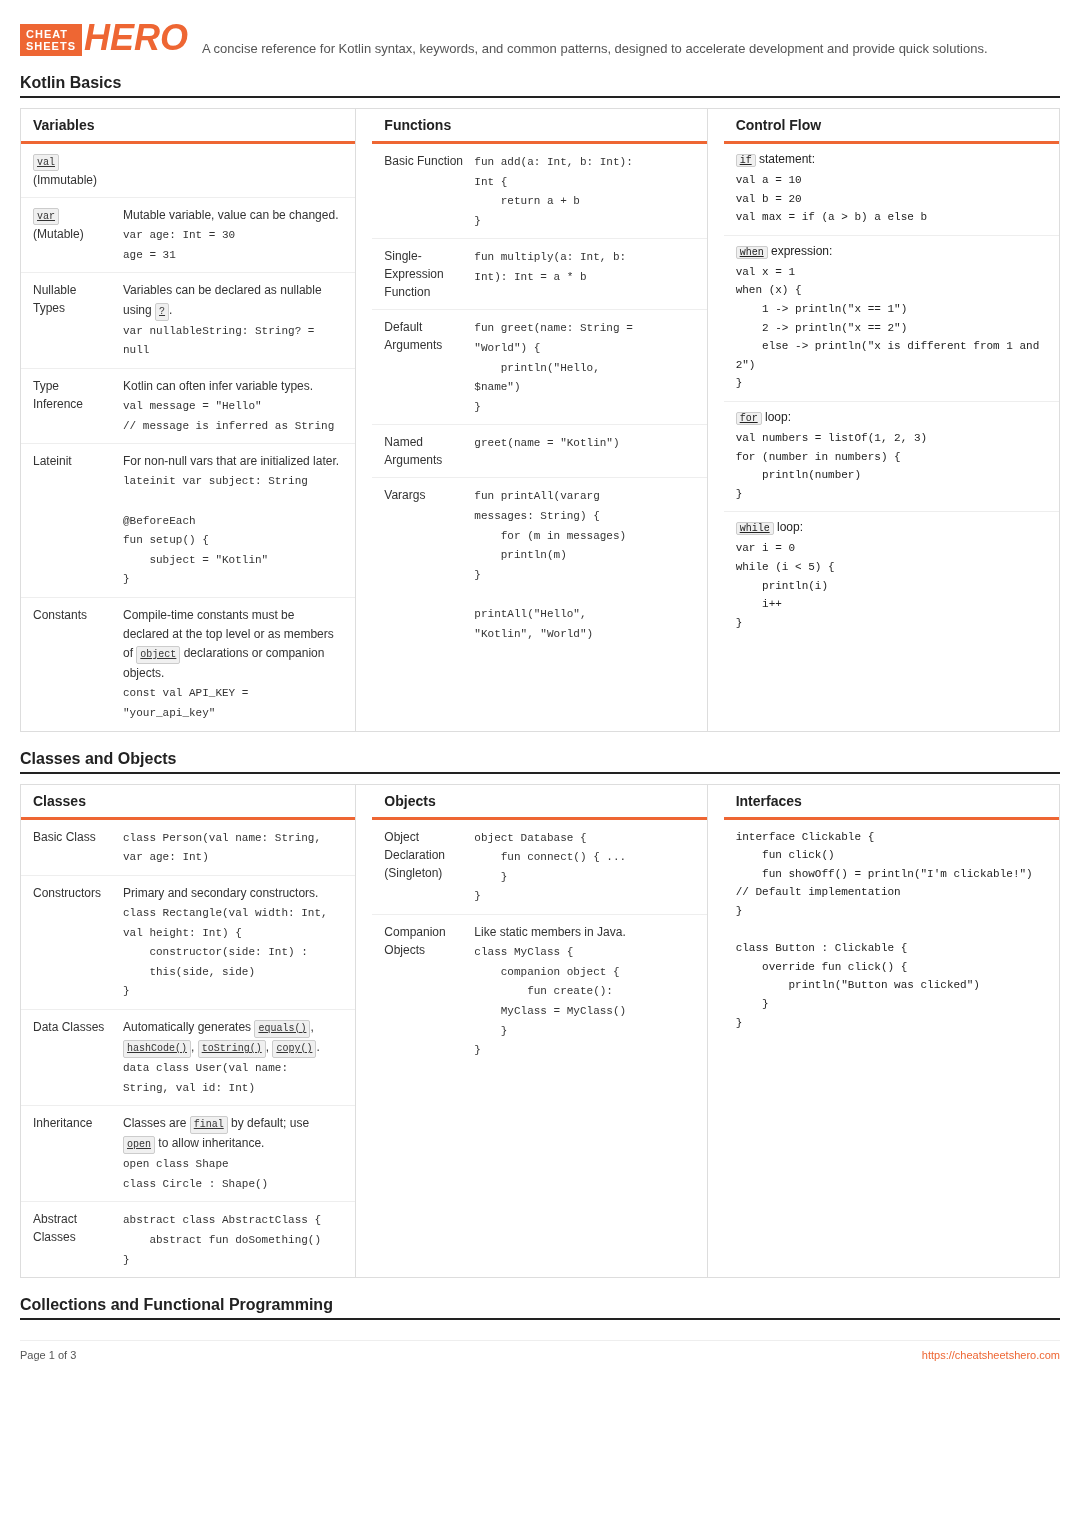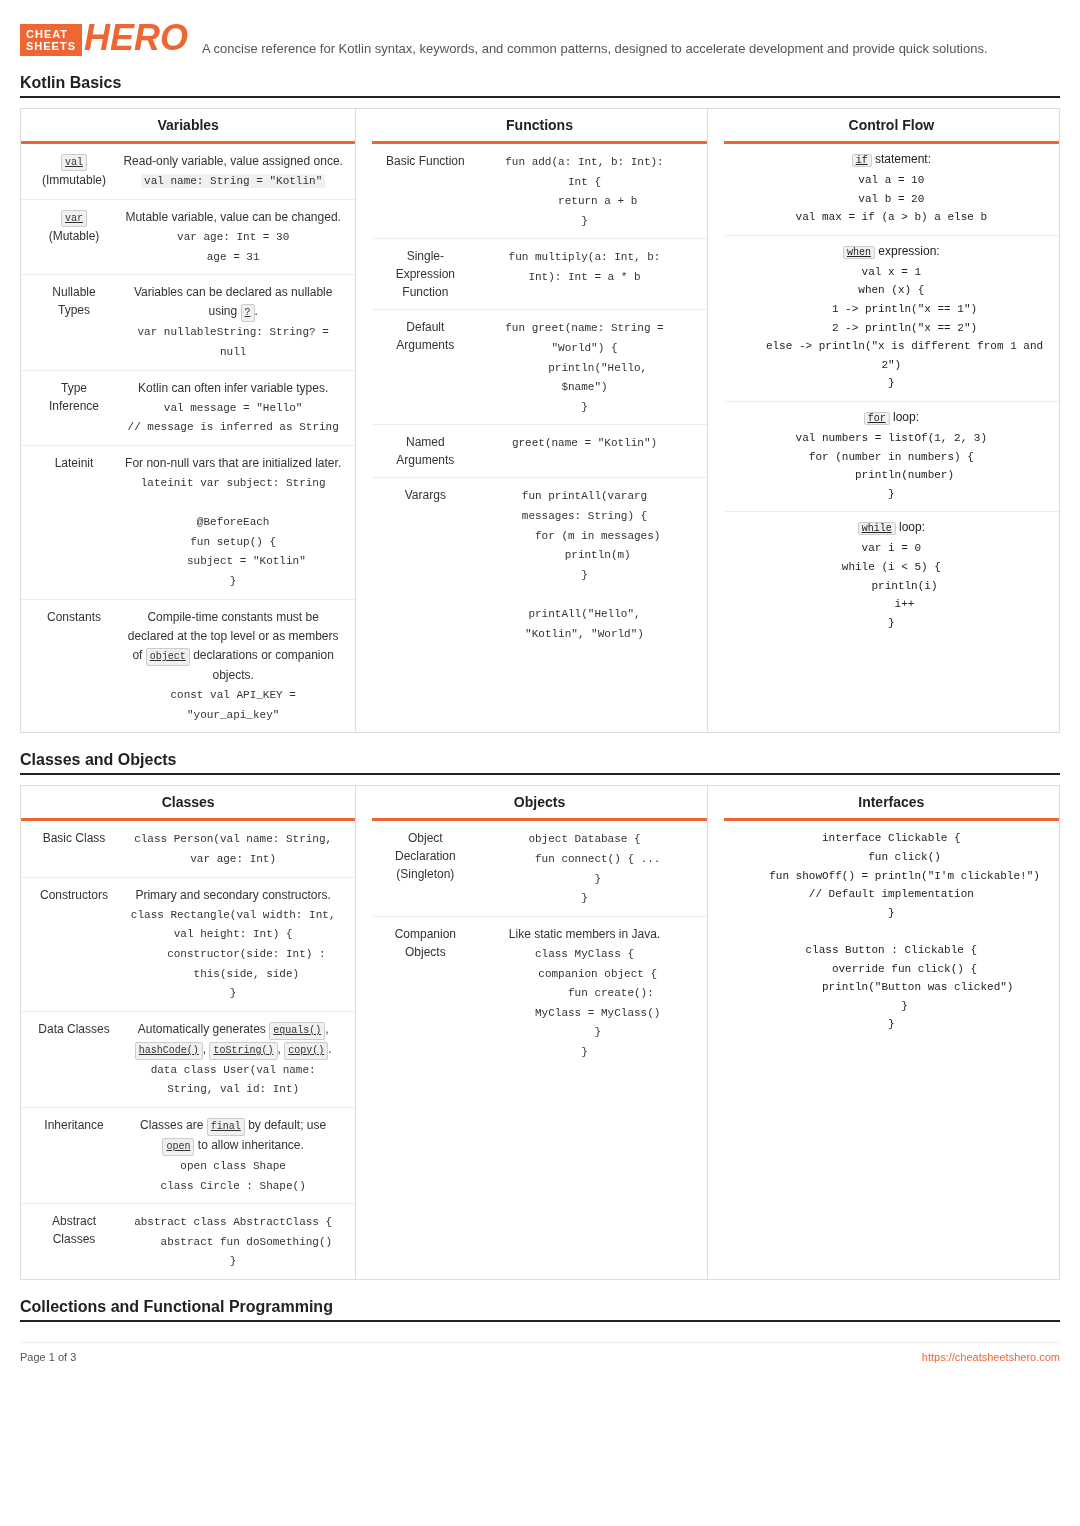--- a/index.html
+++ b/index.html
@@ -12,21 +12,21 @@
     .logo-left .cheat { color: #fff; font-size: 11px; font-weight: 900; letter-spacing: 1px; display: block; }
     .logo-left .sheets { color: #fff; font-size: 11px; font-weight: 900; letter-spacing: 1px; display: block; }
     .logo-right { font-size: 36px; font-weight: 900; color: #e63; font-style: italic; line-height: 1; padding-left: 2px; }
     
     .header-title { }
     .header-title h1 { font-size: 18px; font-weight: bold; color: #222; }
     .header-title p { font-size: 13px; color: #555; margin-top: 20px; }
     
     .section-title { font-size: 16px; font-weight: bold; color: #222; margin: 12px 0 10px 0; border-bottom: 2px solid #222; padding-bottom: 4px; }
     
-    .three-col { display: grid; grid-template-columns: 1fr 1fr 1fr; gap: 16px; border: 1px solid #ddd; text-align: center; }
+    .three-col { display: grid; grid-template-columns: 1fr 1fr 1fr; gap: 16px; border: 1px solid #ddd; }
     .col-section { border-right: 1px solid #ddd; }
     .col-section:last-child { border-right: none; }
     .col-header { font-size: 14px; font-weight: bold; padding: 8px 12px; border-bottom: 3px solid #e63; background: #fff; }
     
     .row-item { display: flex; padding: 8px 12px; border-bottom: 1px solid #eee; align-items: flex-start; }
     .row-item:last-child { border-bottom: none; }
     .row-label { min-width: 90px; max-width: 90px; font-size: 12px; color: #333; font-weight: normal; padding-right: 8px; line-height: 1.5; }
     .row-content { flex: 1; font-size: 12px; color: #333; line-height: 1.6; }
     .code-block { font-family: 'Courier New', monospace; font-size: 11px; line-height: 1.6; white-space: pre; background: transparent; padding: 0; border-radius: 0; }
     .code-inline { font-family: 'Courier New', monospace; font-size: 11px; background: #f0f0f0; padding: 1px 3px; border-radius: 2px; }
@@ -61,24 +61,20 @@
   <div class="section-title">Kotlin Basics</div>
 
   <div class="three-col">
 
     <div class="col-section">
       <div class="col-header">Variables</div>
 
       <div class="row-item">
         <div class="row-label">
           <span class="label-tag">val</span><br>(Immutable)
-        </div>
-        <div class="row-content">
-          Read-only variable, value assigned once.<br>
-          <span class="code-inline">val name: String = "Kotlin"</span>
         </div>
       </div>
 
       <div class="row-item">
         <div class="row-label">
           <span class="label-tag">var</span><br>(Mutable)
         </div>
         <div class="row-content">
           Mutable variable, value can be changed.<br>
           <span class="code-block">var age: Int = 30

